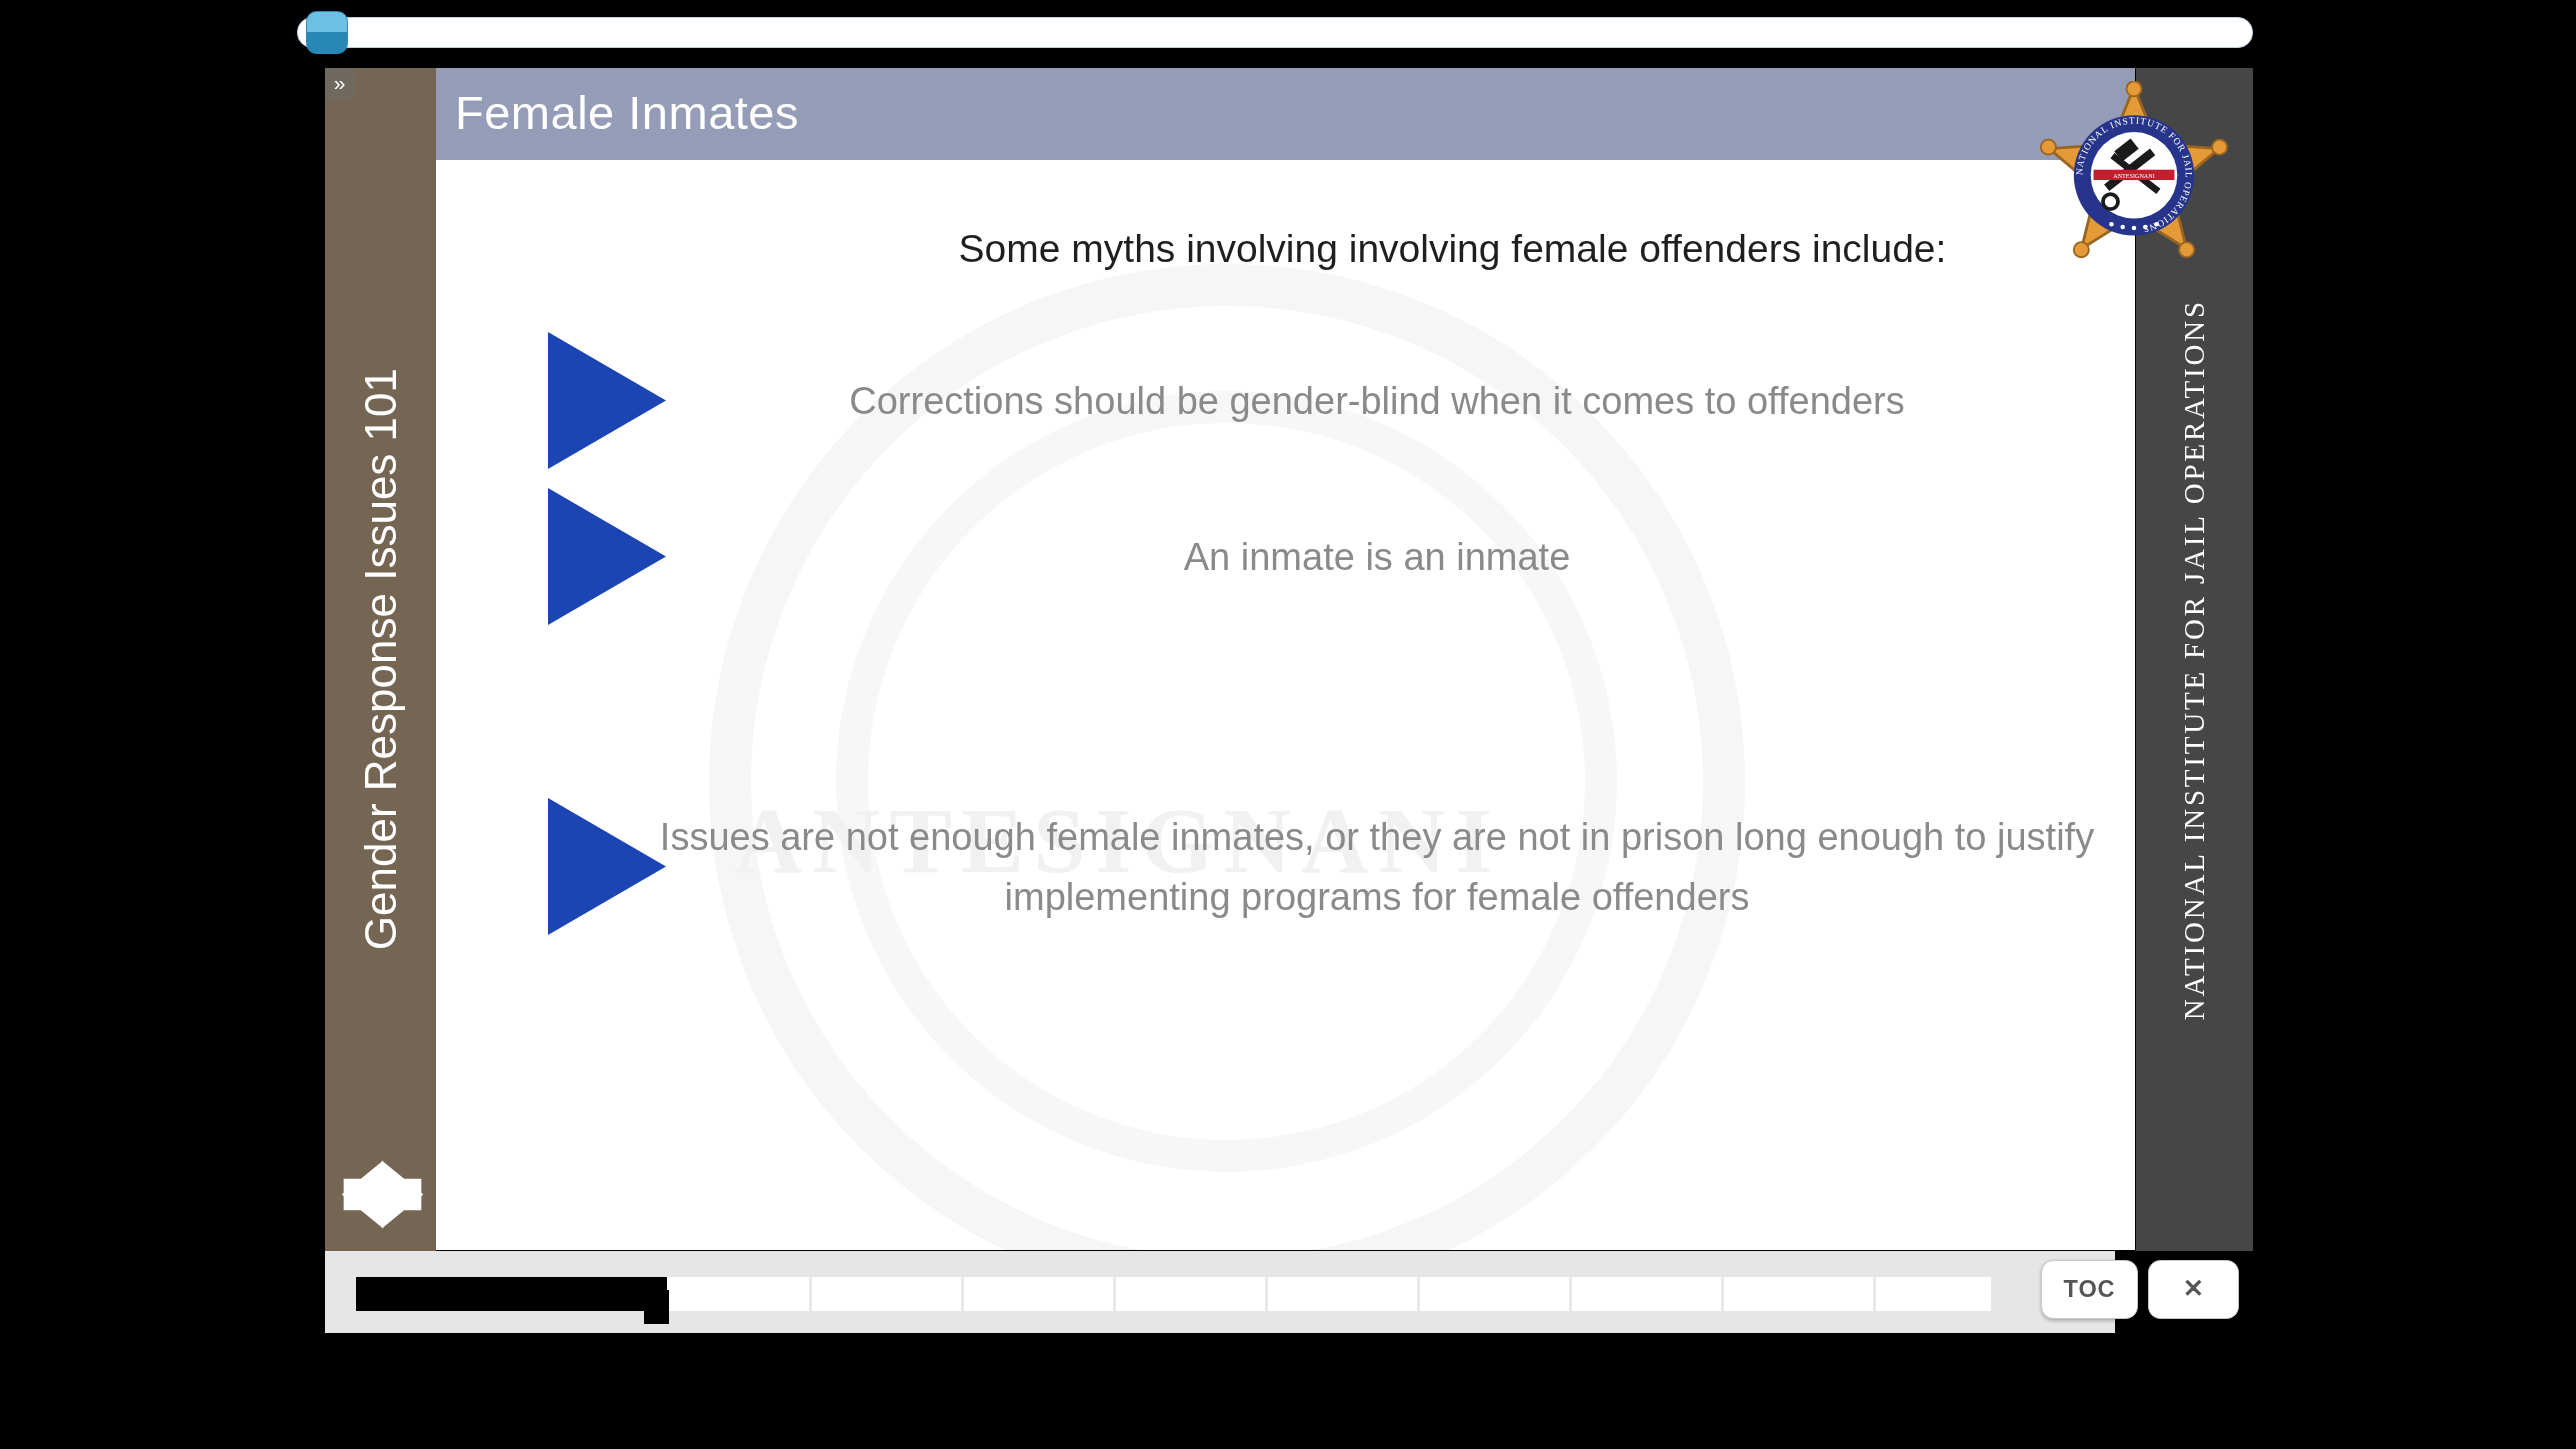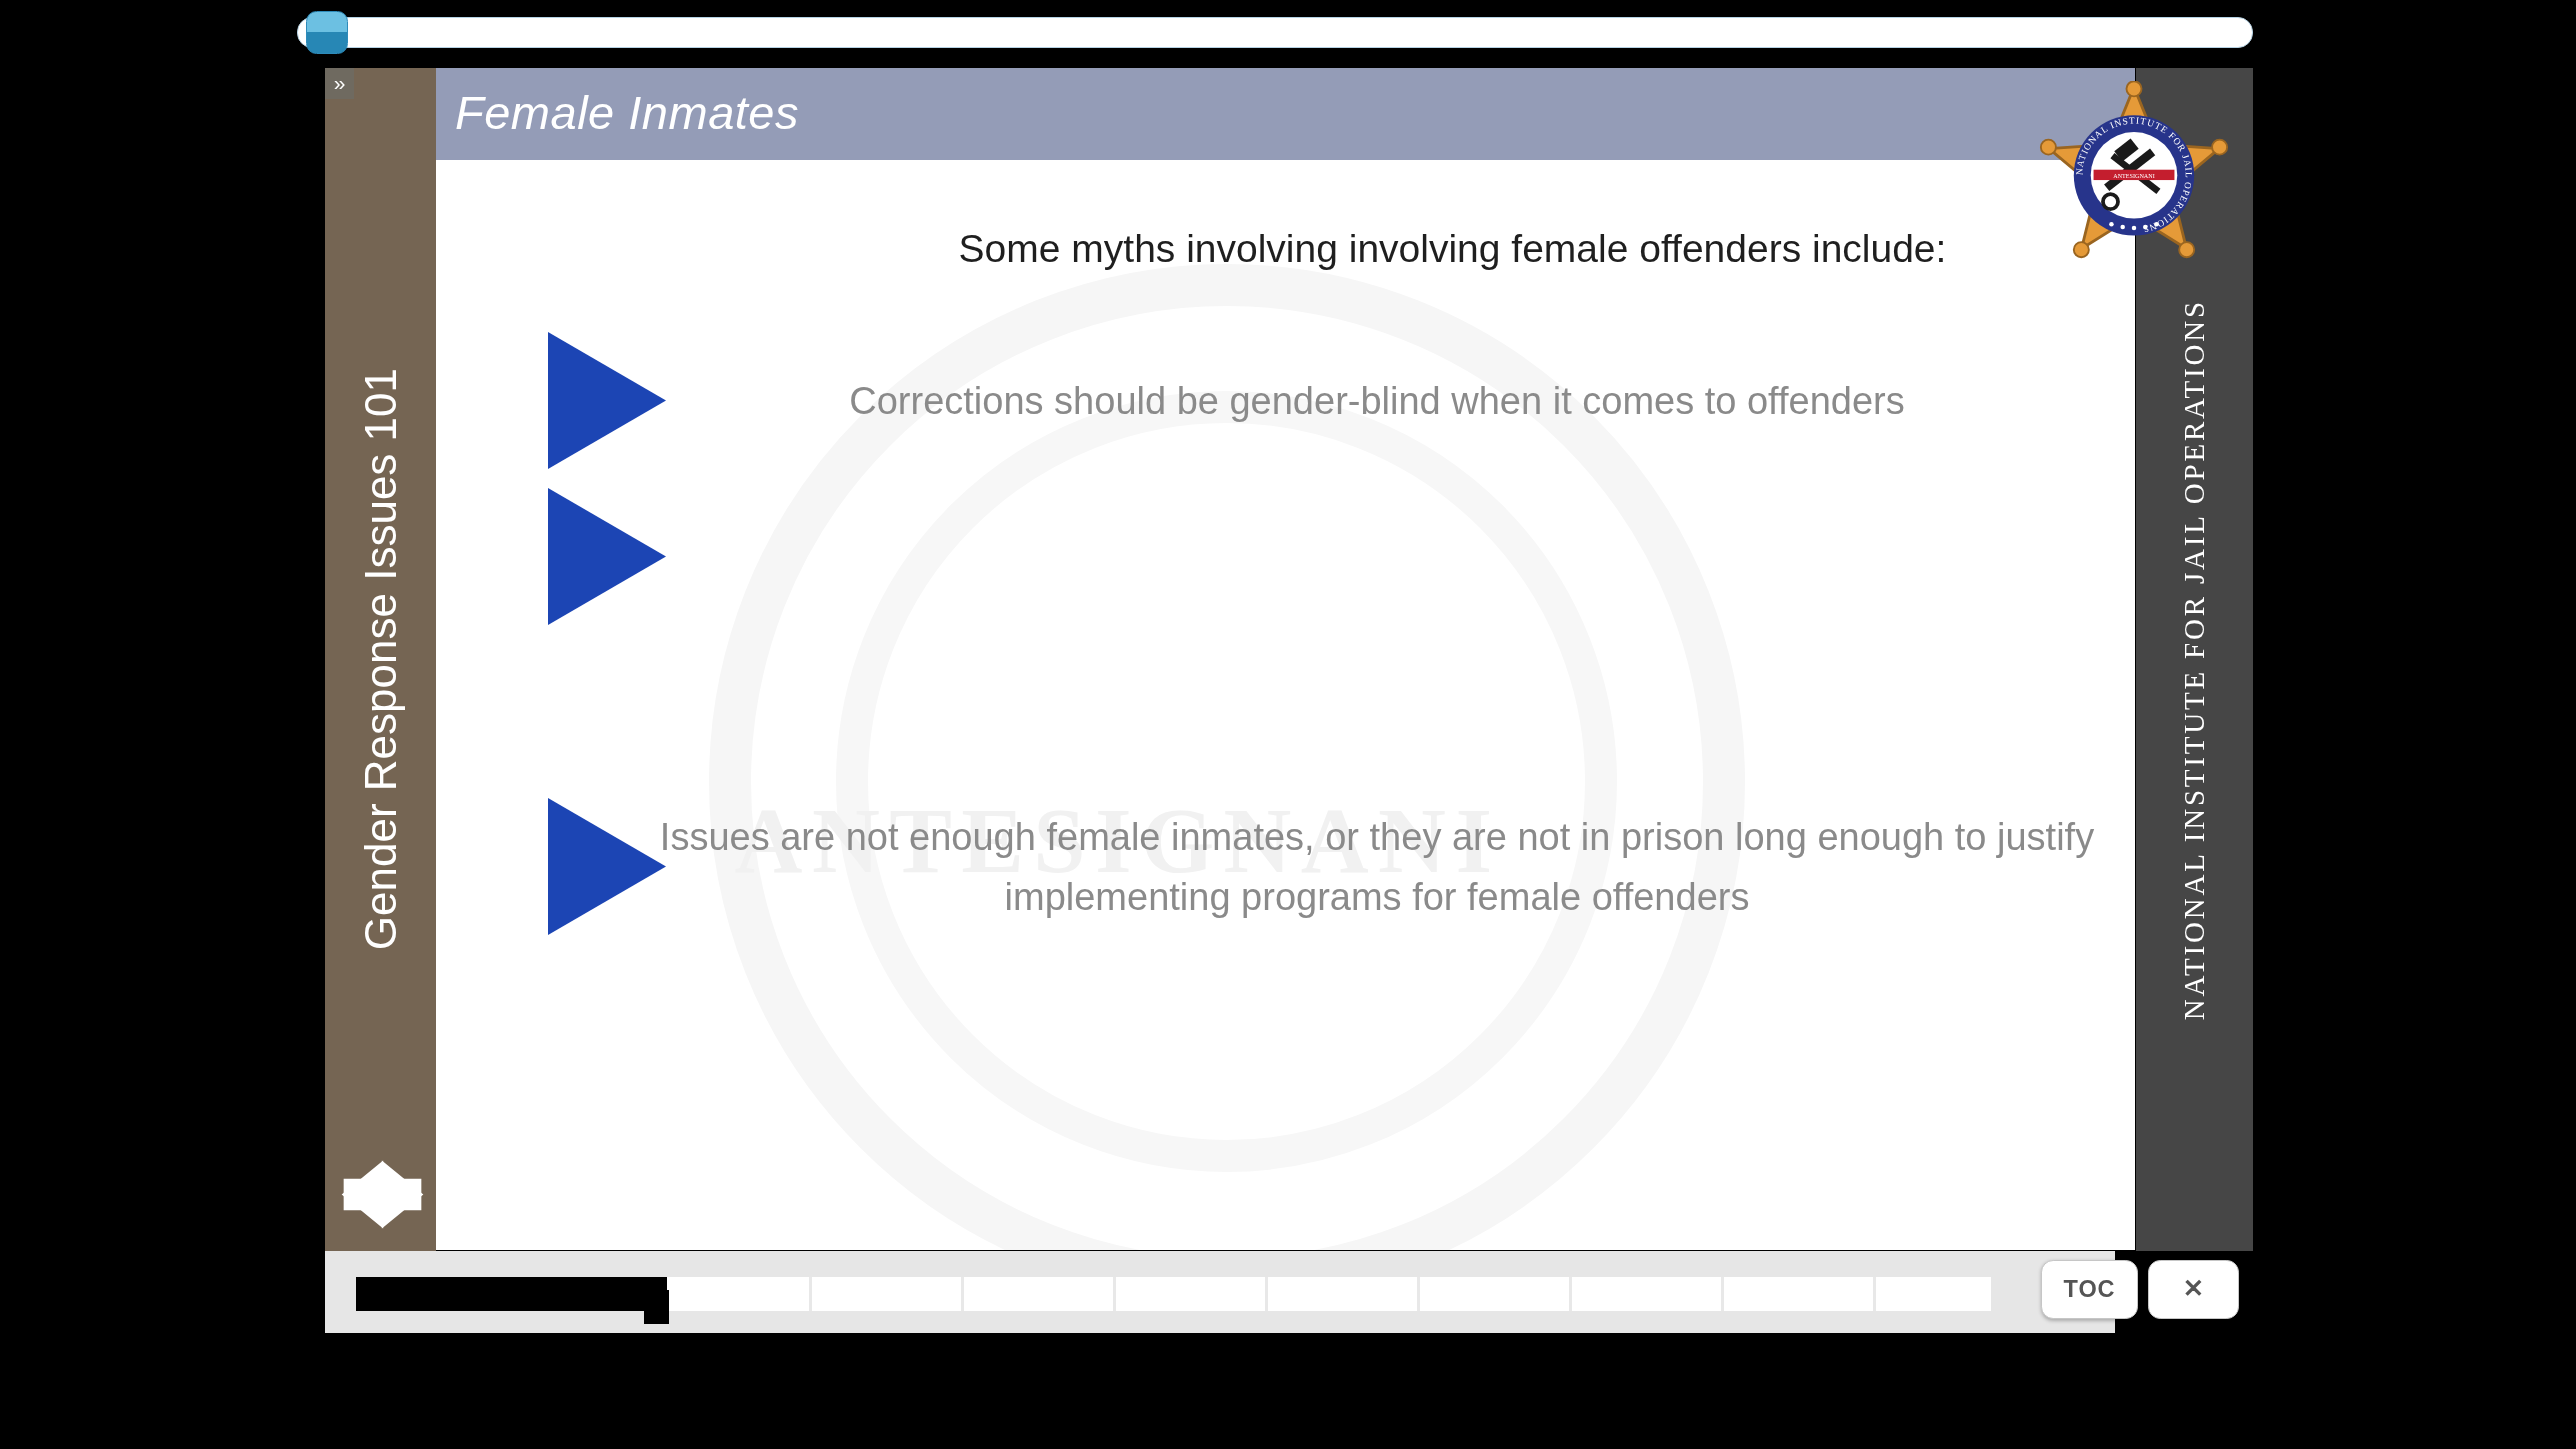--- a/index.html
+++ b/index.html
@@ -22,21 +22,21 @@
   #chevron-box { left:0; top:0; width:29px; height:31px; background:#6F6A60; color:#fff;
                  font-size:21px; text-align:center; line-height:29px; cursor:pointer; }
   .vwrap { width:100%; height:100%; display:flex; align-items:center; justify-content:center; }
   #vtext-left { writing-mode:vertical-rl; transform:rotate(180deg); color:#fff;
                 font-size:44px; letter-spacing:0px; white-space:nowrap; }
   .nav-btn { width:83px; height:83px; cursor:pointer; }
   #prev-btn { left:15px; top:1085px; }
   #next-btn { left:17px; top:1085px; }
 
   
-  #titlebar { left:111px; top:0; width:1699px; height:92px; background:#949CB7;font-style:italic; }
+  #titlebar { left:111px; top:0; width:1699px; height:92px; background:#949CB7; }
   #page-title { color:#fff; font-size:47px; font-weight:400; letter-spacing:0.5px;
                 line-height:90px; padding-left:19px; }
 
   
   #content { left:111px; top:92px; width:1699px; height:1090px; background:#fff; overflow:hidden; }
   .wm { border-radius:50%; }
   #wm-circle1 { left:273px; top:104px; width:1036px; height:1036px; border:42px solid #F6F6F6; }
   #wm-circle2 { left:400px; top:231px; width:781px; height:781px; border:32px solid #F7F7F7; }
   #wm-text { left:235px; top:626px; width:894px; text-align:center; color:#F1F1F1;
              font-family:"Liberation Serif", serif; font-weight:bold; font-size:94px;
@@ -101,20 +101,21 @@
     <div class="abs" id="wm-text">ANTESIGNANI</div>
 
     <div class="abs" id="heading">Some myths involving involving female offenders include:</div>
 
     <div class="abs bullet-row" style="top:172px">
       <div class="abs tri"></div>
       <div class="abs btext">Corrections should be gender-blind when it comes to offenders</div>
     </div>
     <div class="abs bullet-row" style="top:328px">
       <div class="abs tri"></div>
+      <div class="abs btext">An inmate is an inmate</div>
     </div>
     <div class="abs bullet-row" style="top:638px">
       <div class="abs tri"></div>
       <div class="abs btext">Issues are not enough female inmates, or they are not in prison long enough to justify implementing programs for female offenders</div>
     </div>
   </div>
 
   <div class="abs" id="sidebar-right">
     <div class="vwrap">
       <div id="vtext-right">NATIONAL INSTITUTE FOR JAIL OPERATIONS</div>

